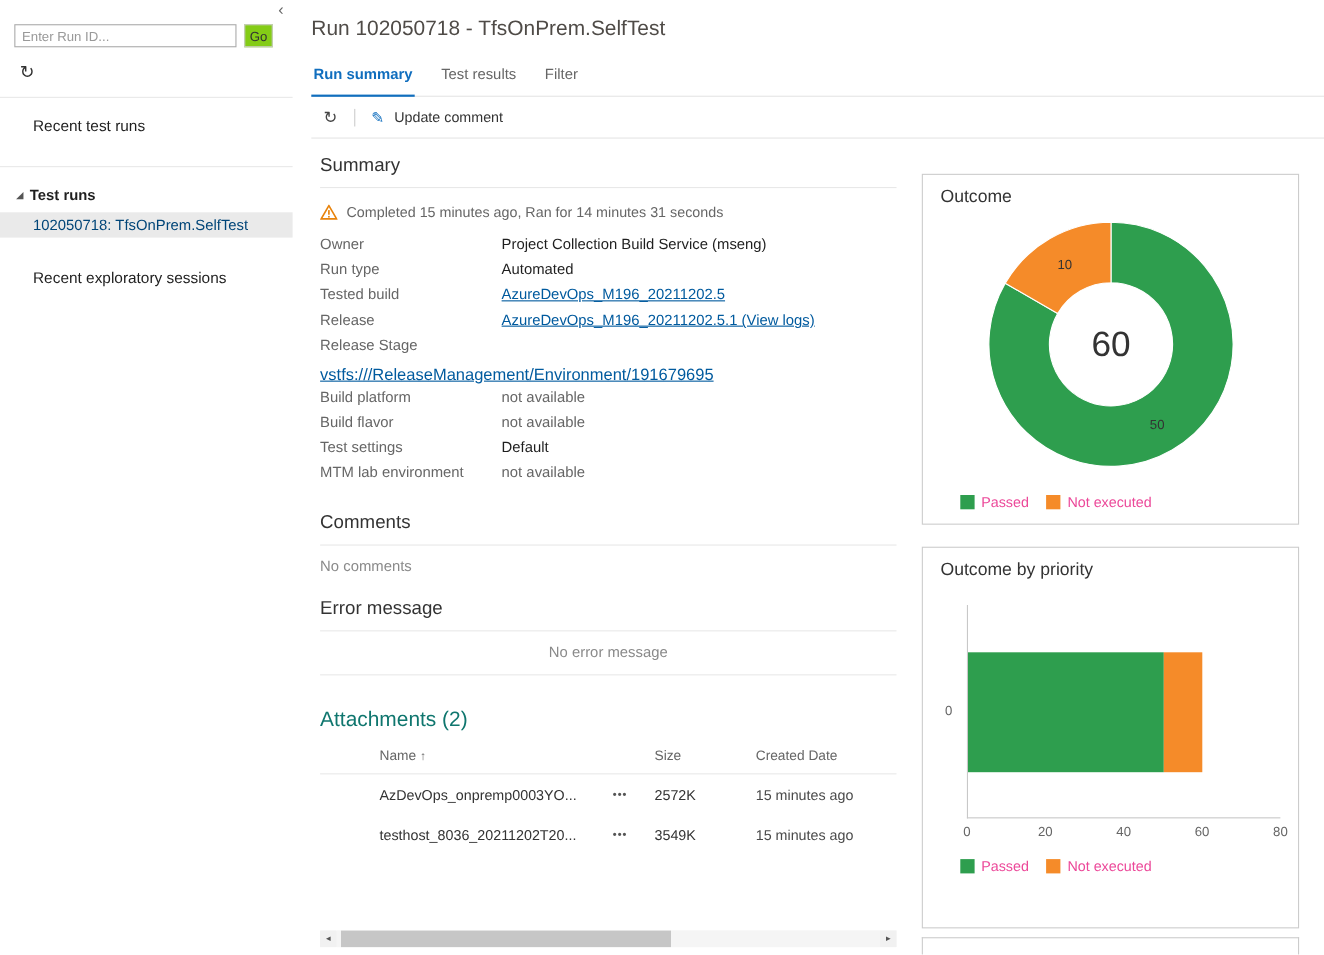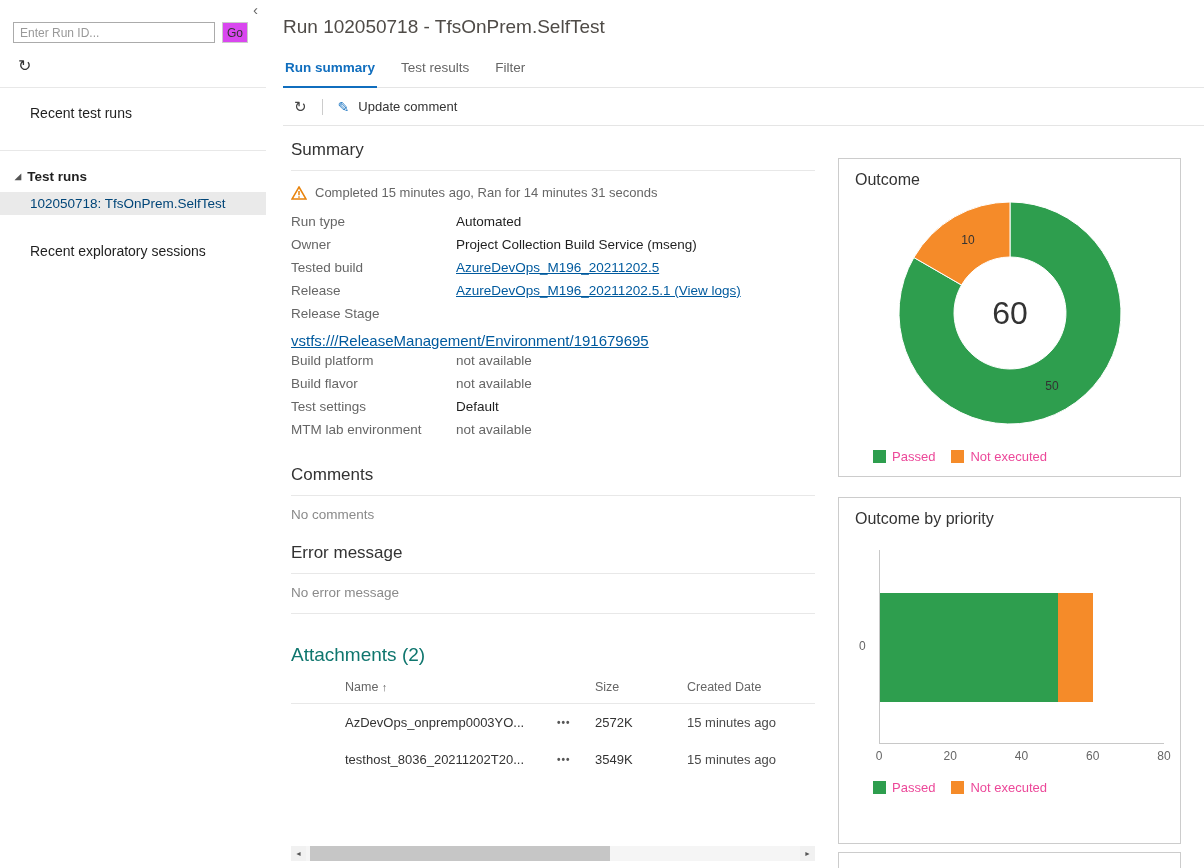--- a/index.html
+++ b/index.html
@@ -10,21 +10,21 @@
   }
   [data-interactable="true"] { cursor:pointer; }
   .app { display:flex; width:100%; height:100%; }
 
   
   .sidebar { width:266px; flex:none; position:relative; padding-top:6px; background:#fff; }
   .collapse { position:absolute; top:2px; right:8px; color:#666; font-size:15px; line-height:1; }
   .search-row { display:flex; align-items:flex-start; margin:16px 18px 0 13px; gap:7px; }
   .search-row input { width:218px; height:21px; border:1px solid #ababab; padding:0 6px; font-size:12px; color:#333; font-family:inherit; outline:none; }
   .search-row input::placeholder { color:#999; }
-  .go-btn { font-size:12px; height:21px; padding:0 4px; background:#d946ef; border:1px solid #ccc; color:#333; font-family:inherit; }
+  .go-btn { font-size:12px; height:21px; padding:0 4px; background:#84cc16; border:1px solid #ccc; color:#333; font-family:inherit; }
   .sb-refresh { margin:13px 0 0 18px; font-size:16px; color:#333; width:20px; }
   .sb-divider { border-bottom:1px solid #e8e8e8; margin-top:12px; }
   .sb-link { padding:17px 0 17px 30px; font-size:14px; color:#1f1f1f; }
   .tree-header { margin-top:18px; padding-left:15px; font-size:13.5px; font-weight:700; color:#1f1f1f; display:flex; align-items:center; gap:6px; }
   .tree-header .tri { font-size:8px; color:#555; }
   .tree-item { margin-top:8px; background:#eaeaea; padding:4px 8px 4px 30px; font-size:13.5px; color:#004578; white-space:nowrap; }
   .sb-link.exploratory { padding:0 0 0 30px; margin-top:28px; }
 
   
   .main { flex:1; display:flex; flex-direction:column; position:relative; min-width:0; }
@@ -46,21 +46,21 @@
   .status { display:flex; align-items:center; gap:8px; margin:14px 0; color:#666; font-size:13px; }
   .fields { font-size:13.5px; }
   .field-row { display:flex; min-height:23px; align-items:baseline; }
   .field-label { width:165px; flex:none; color:#666; }
   .field-value { color:#1f1f1f; }
   .field-value.muted { color:#666; }
   a.link { color:#005a9e; text-decoration:underline; }
   .field-fullwidth { display:block; line-height:23px; font-size:15px; margin-bottom:1px; }
   .fields { margin-bottom:12px; }
   .empty-text { color:#8a8a8a; font-size:13.5px; padding:11px 0 13px; }
-  .empty-text.bordered { border-bottom:1px solid #e8e8e8; }
+  .empty-text.bordered { border-bottom:1px solid #e8e8e8;text-align:center; }
   .att-heading { font-size:19px; font-weight:400; color:#0f766e; margin-top:30px; padding-bottom:14px; }
   .att-header, .att-row { display:grid; grid-template-columns:212px 38px 92px 1fr; padding-left:54px; align-items:center; }
   .att-header { color:#666; font-size:12.5px; padding-bottom:9px; border-bottom:1px solid #e8e8e8; }
   .att-header .sort { font-size:11px; }
   .att-row { padding-top:11px; padding-bottom:11px; font-size:13px; color:#333; }
   .att-row .dots { color:#555; font-size:10px; letter-spacing:1px; font-weight:700; }
   .att-row .date { color:#4a4a4a; }
 
   .hscroll { position:absolute; bottom:7px; left:0; width:524px; height:15px; display:flex; background:#f5f5f5; }
   .hscroll-btn { width:15px; height:15px; font-size:7px; color:#555; display:flex; align-items:center; justify-content:center; background:#f1f1f1; flex:none; }
@@ -139,26 +139,26 @@
           <svg width="16" height="14" viewBox="0 0 16 14" data-interactable="false">
             <path d="M8 1 L15 13 L1 13 Z" fill="#fff" stroke="#E8830C" stroke-width="1.5"></path>
             <rect x="7.25" y="5" width="1.5" height="4.2" fill="#E8830C"></rect>
             <rect x="7.25" y="10.3" width="1.5" height="1.5" fill="#E8830C"></rect>
           </svg>
           <span data-interactable="false">Completed 15 minutes ago, Ran for 14 minutes 31 seconds</span>
         </div>
 
         <div class="fields" id="summary-fields" data-interactable="false">
             <div class="field-row" data-interactable="false">
+              <span class="field-label" data-interactable="false">Owner</span>
+              <span class="field-value" data-interactable="false">Project Collection Build Service (mseng)</span>
+            </div>
+            <div class="field-row" data-interactable="false">
               <span class="field-label" data-interactable="false">Run type</span>
               <span class="field-value" data-interactable="false">Automated</span>
-            </div>
-            <div class="field-row" data-interactable="false">
-              <span class="field-label" data-interactable="false">Owner</span>
-              <span class="field-value" data-interactable="false">Project Collection Build Service (mseng)</span>
             </div>
             <div class="field-row" data-interactable="false">
               <span class="field-label" data-interactable="false">Tested build</span>
               <a class="field-value link" href="#" data-interactable="true">AzureDevOps_M196_20211202.5</a>
             </div>
             <div class="field-row" data-interactable="false">
               <span class="field-label" data-interactable="false">Release</span>
               <a class="field-value link" href="#" data-interactable="true">AzureDevOps_M196_20211202.5.1 (View logs)</a>
             </div>
             <div class="field-row" data-interactable="false">

